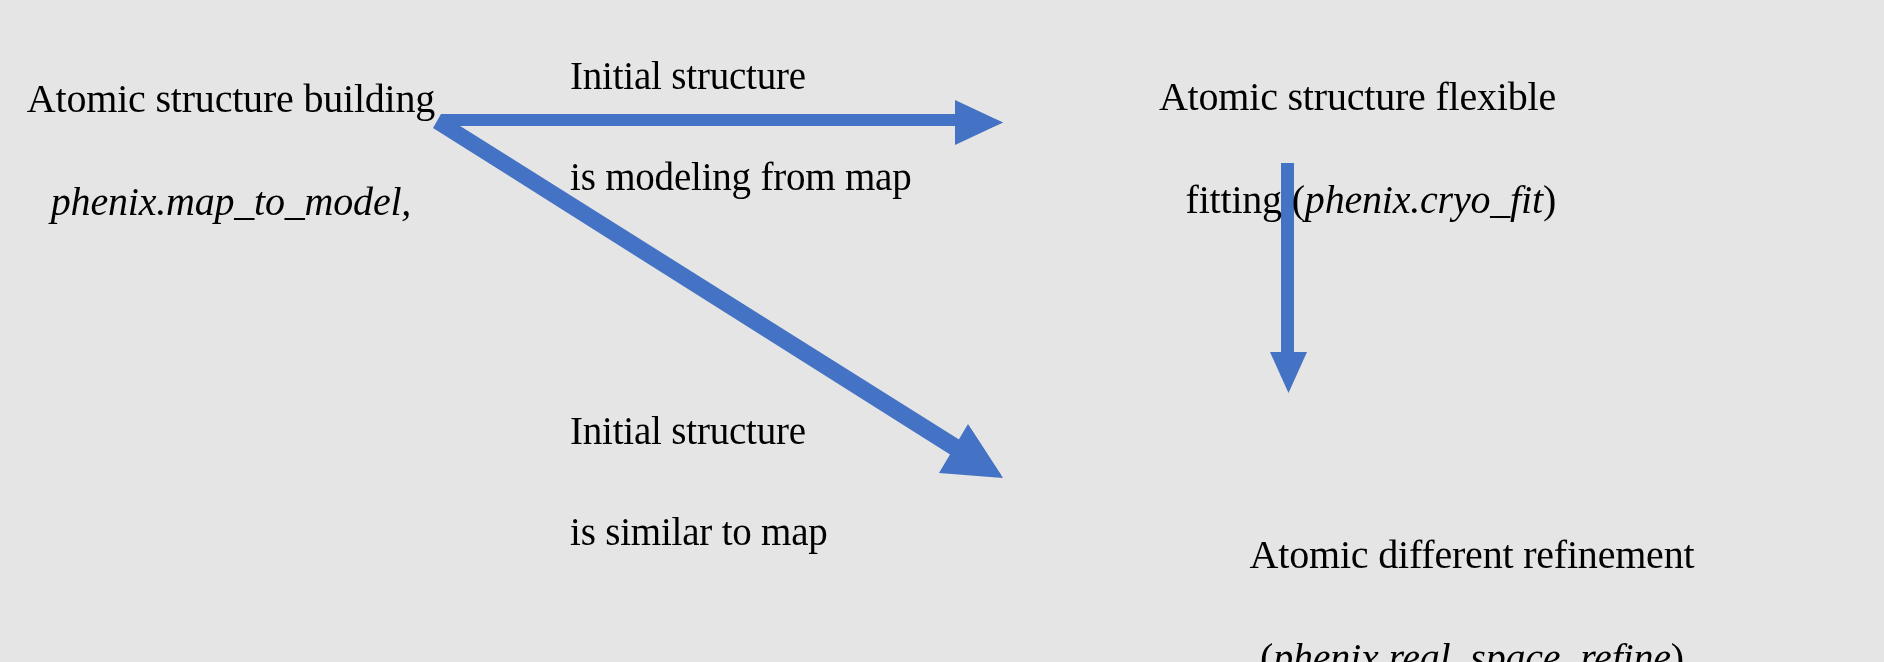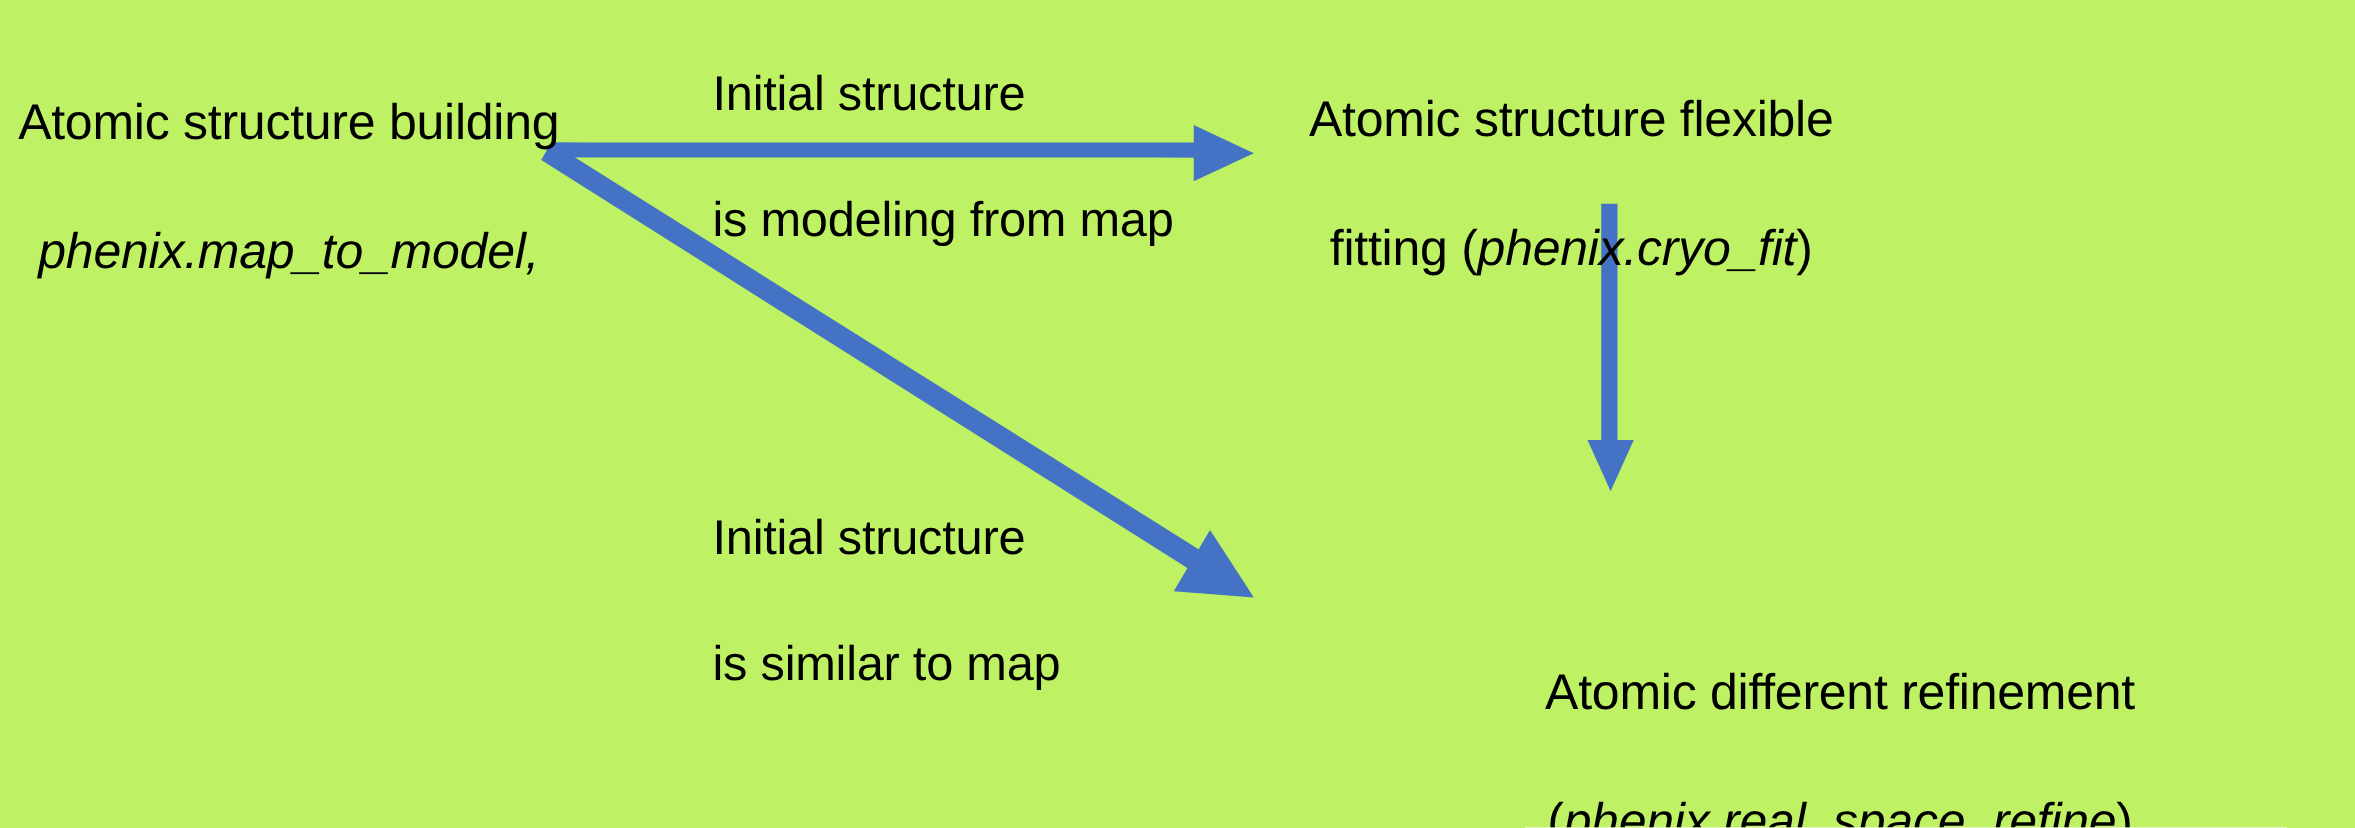--- a/index.html
+++ b/index.html
@@ -4,23 +4,23 @@
 <style>
   html, body {
     margin: 0;
     padding: 0;
     background: #ffffff;
   }
   #canvas {
     position: relative;
     width: 1884px;
     height: 662px;
-    background: #bef264;
+    background: #e5e5e5;
     overflow: hidden;
-    font-family: Liberation Sans, sans-serif;
+    font-family: Liberation Serif, serif;
     color: #000000;
   }
   .node-text {
     position: absolute;
     font-size: 40px;
     line-height: 1.28;
     color: #000000;
     white-space: pre-line;
     letter-spacing: -0.2px;
   }
@@ -36,24 +36,24 @@
   .it { font-style: italic; }
 
   
   #node-build {
     left: 6px;
     top: 22px;
     width: 450px;
     text-align: center;
   }
   #node-flexible {
-    left: 1022px;
+    left: 1086px;
     top: 20px;
     width: 470px;
-    text-align: center;
+    text-align: right;
   }
   #node-refine {
     left: 1060px;
     top: 478px;
     width: 824px;
     text-align: center;
   }
 
   
   #label-different {

